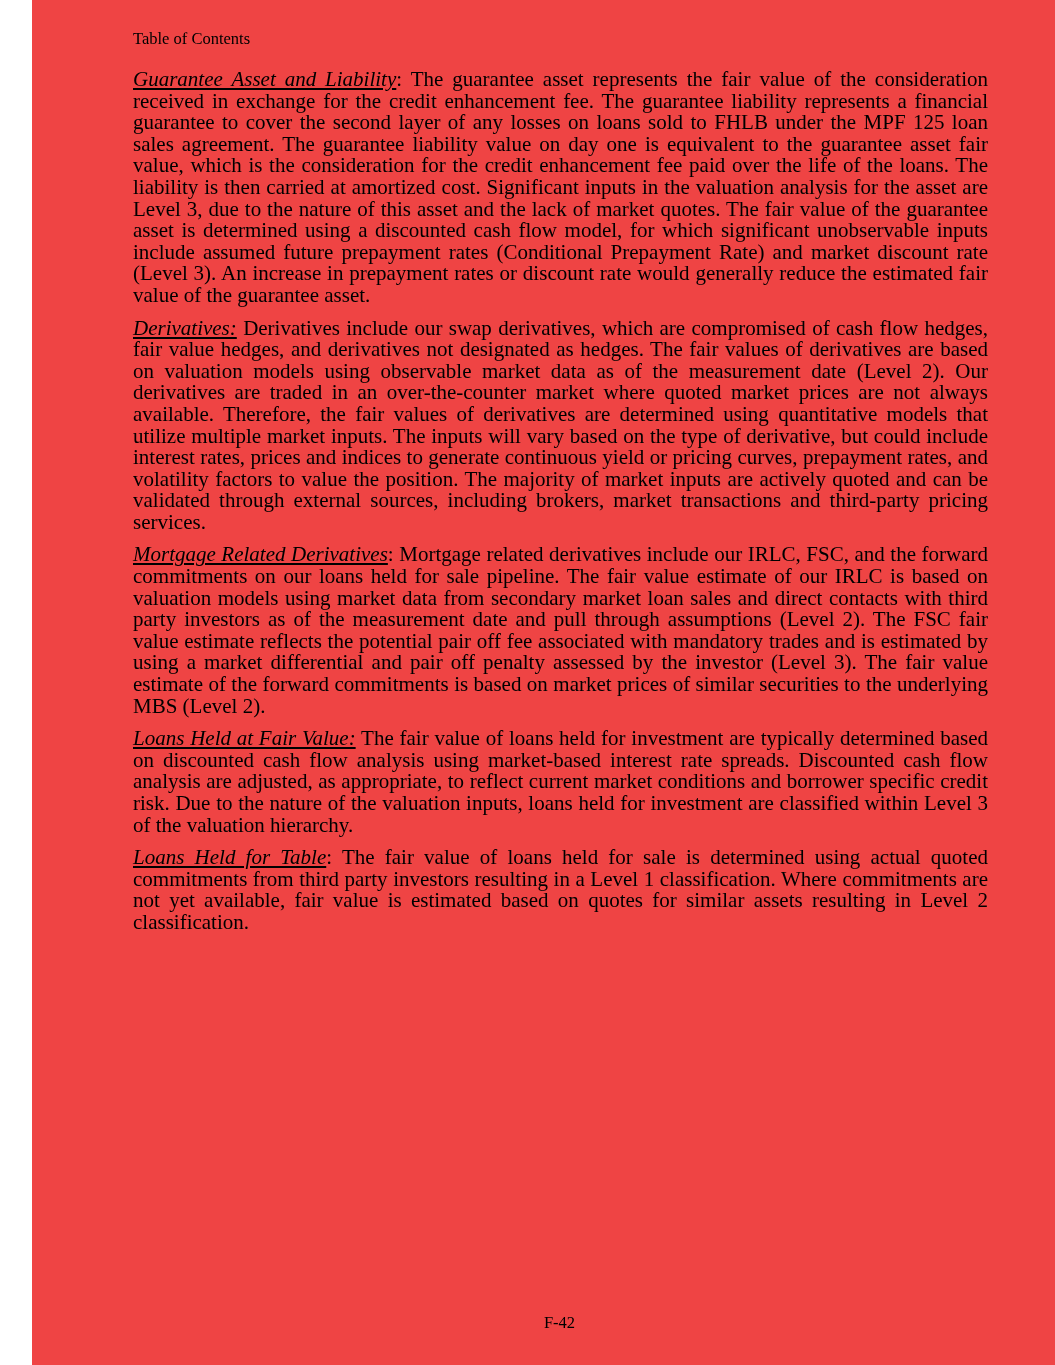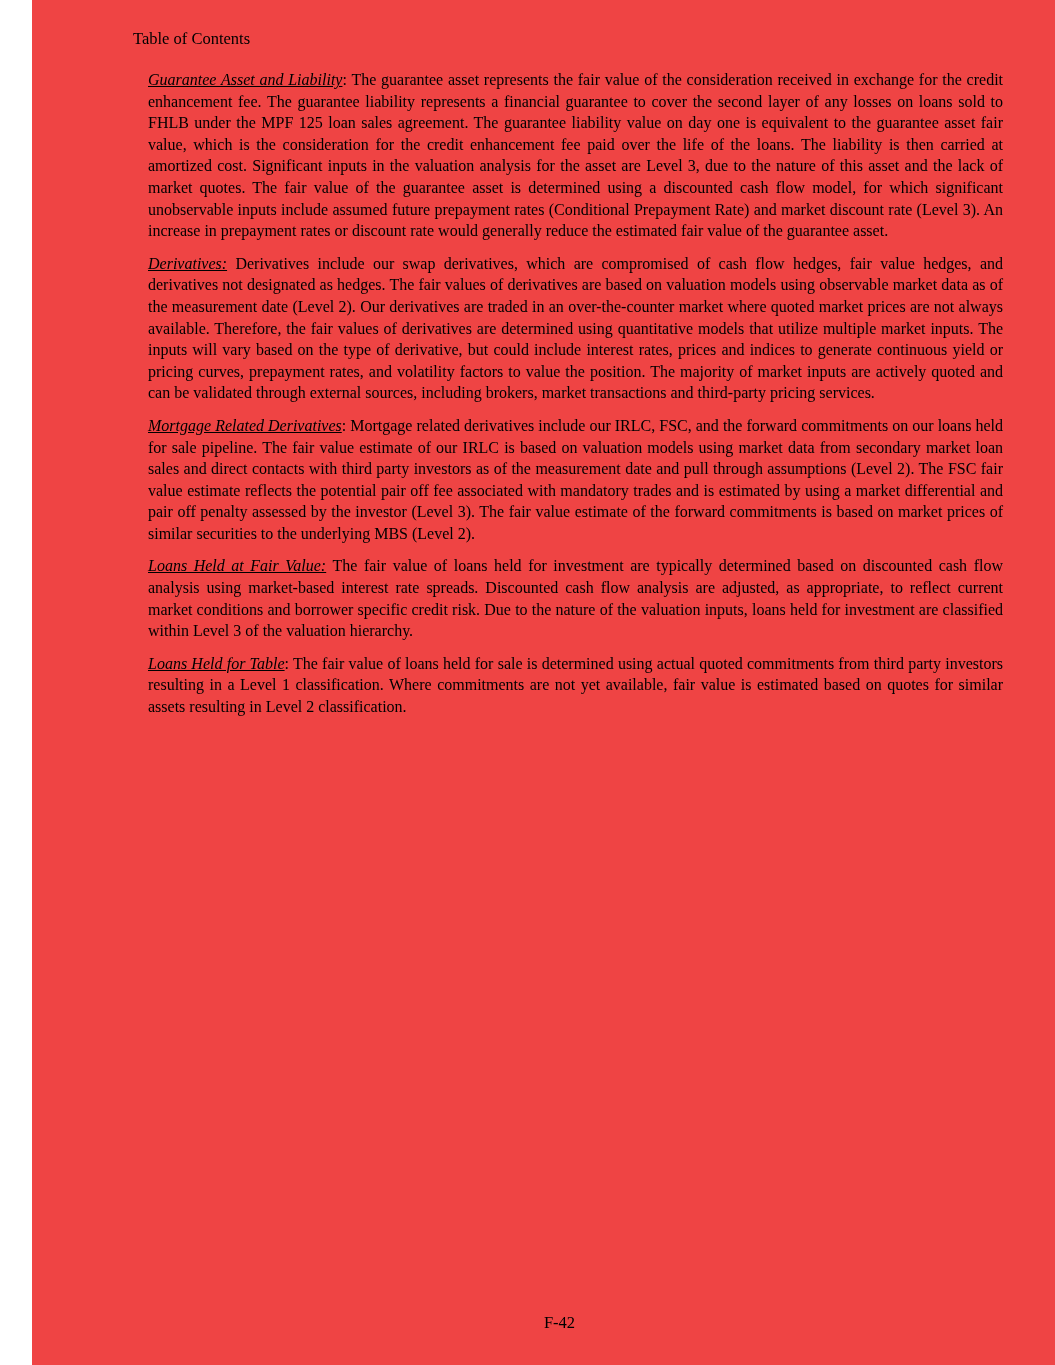--- a/index.html
+++ b/index.html
@@ -19,24 +19,24 @@
   }
   .toc {
     position: absolute;
     left: 101px;
     top: 28px;
     font-size: 16.5px;
     line-height: 21px;
   }
   .content {
     position: absolute;
-    left: 116px;
+    left: 101px;
     top: 69px;
     width: 855px;
-    font-size: 16px;
+    font-size: 21px;
     line-height: 21.6px;
     text-align: justify;
   }
   .content p {
     margin: 0 0 11px 0;
     padding: 0;
   }
   .hd {
     font-style: italic;
     text-decoration: underline;

